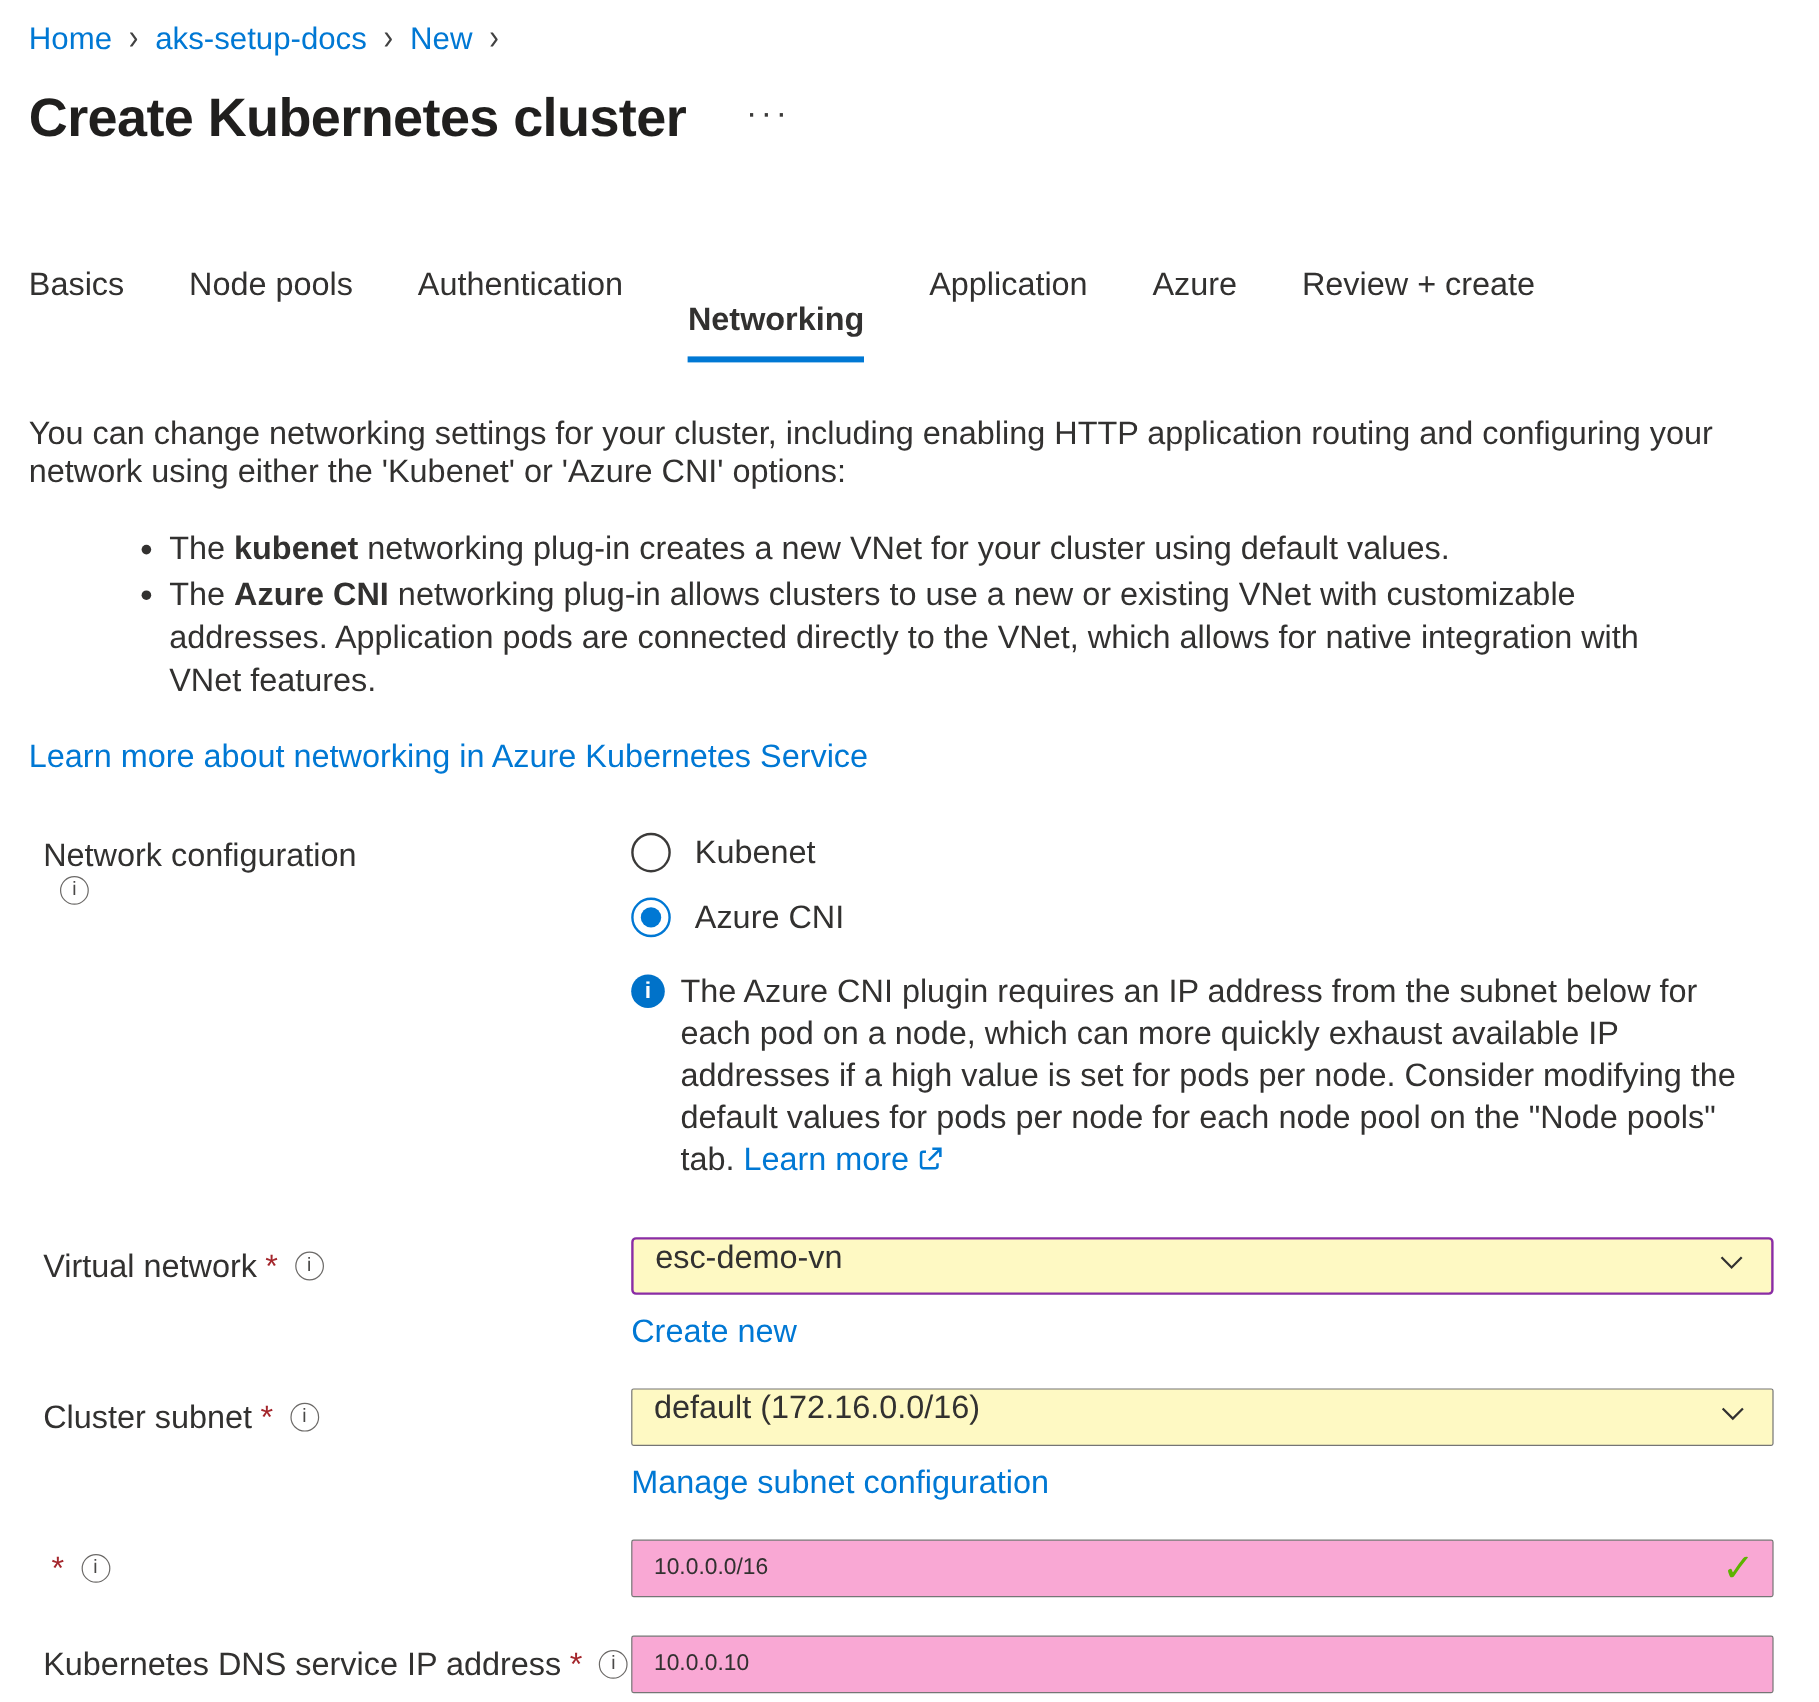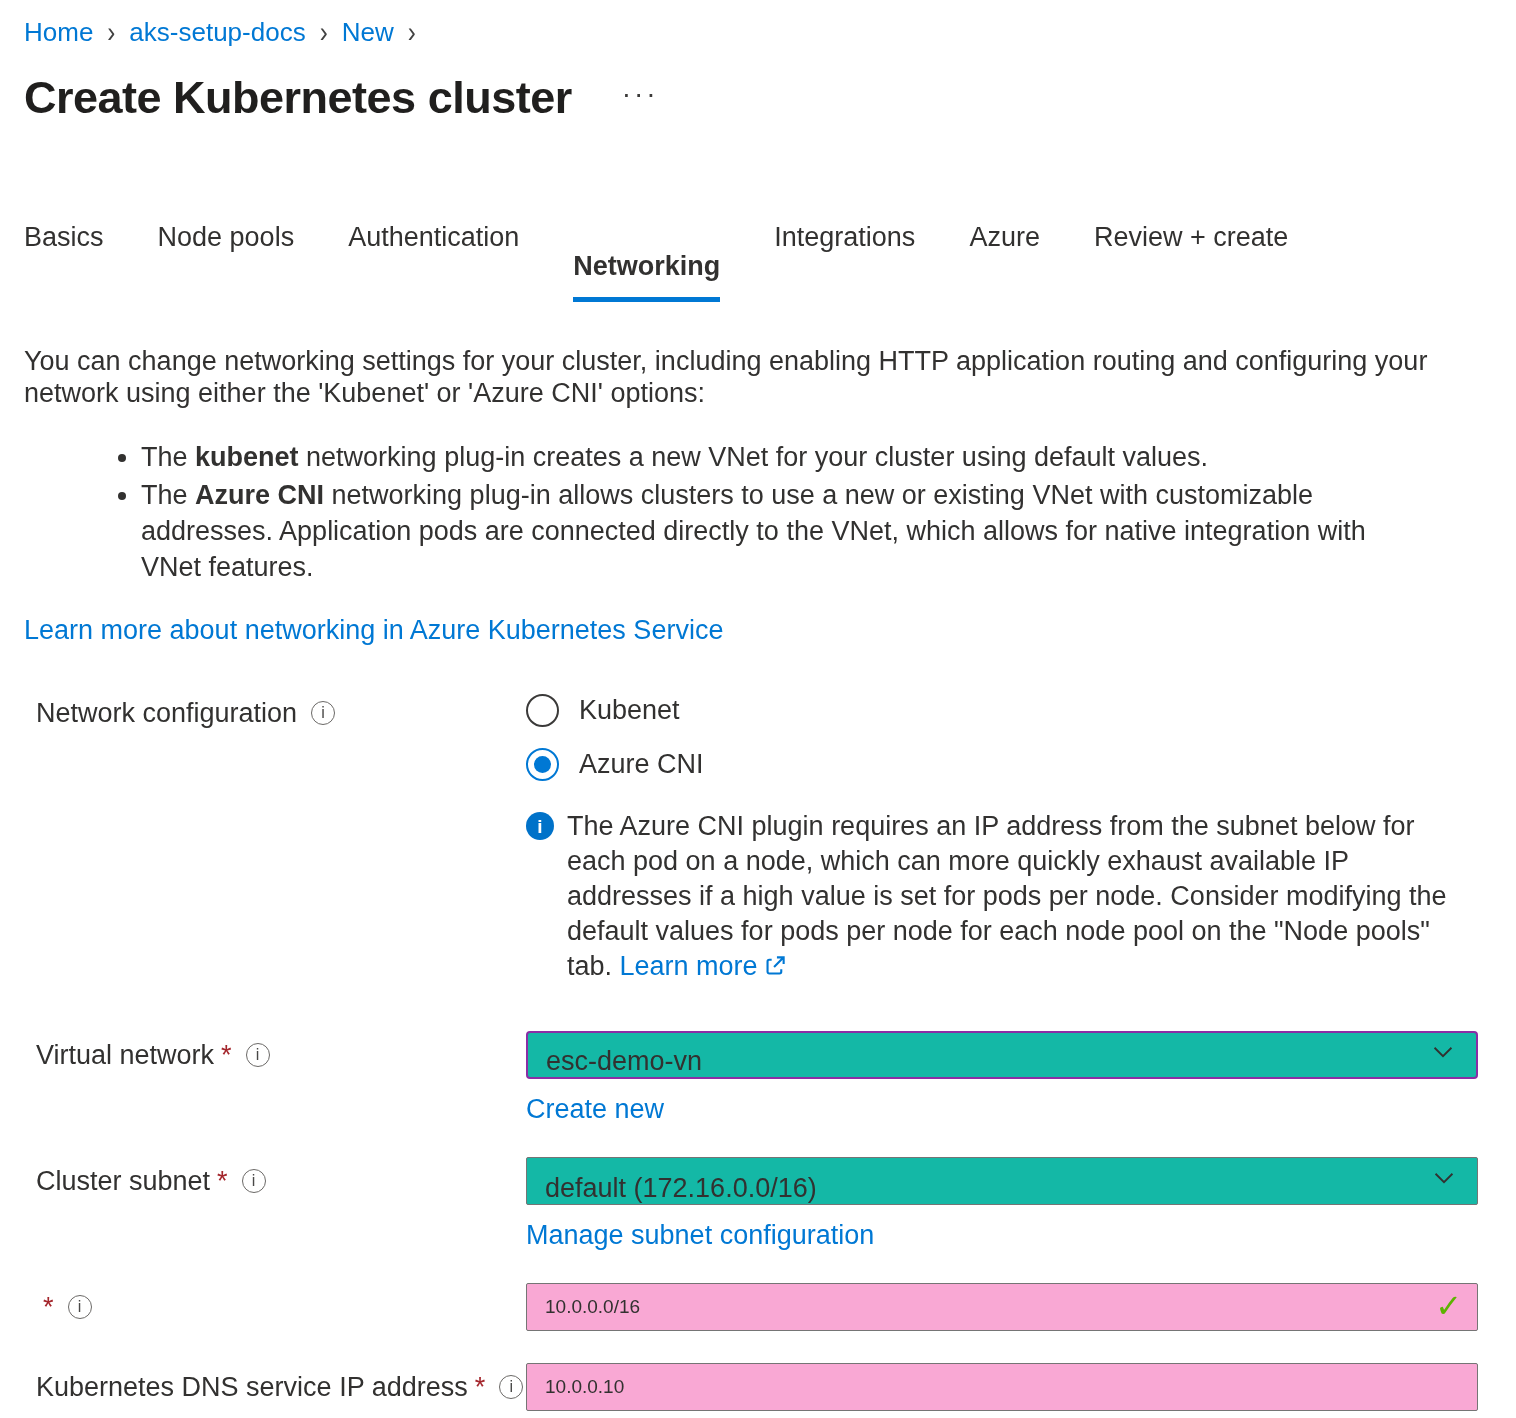--- a/index.html
+++ b/index.html
@@ -71,21 +71,21 @@
     font-size:19px;font-weight:700;display:flex;align-items:center;justify-content:center;
     flex:0 0 auto;margin-top:3px;font-style:normal;
   }
   .note-link{color:var(--accent);text-decoration:none;cursor:pointer;}
   .ext-icon{display:inline-block;vertical-align:-2px;margin-left:6px;}
 
   
   .field-wrap{position:relative;}
   .select-box{
     position:relative;height:48px;border:1px solid var(--border);border-radius:2px;
-    display:flex;align-items:flex-end;padding:0 64px 0 18px;font-size:27px;background:#14b8a6;cursor:pointer;
+    display:flex;align-items:flex-start;padding:0 64px 0 18px;font-size:27px;background:#fef9c3;cursor:pointer;
   }
   .select-box.focus-purple{border:2.5px solid var(--focus);border-radius:4px;}
   .chevron{position:absolute;right:18px;top:50%;transform:translateY(-50%);}
   .text-input{
     width:100%;height:48px;border:1px solid var(--border);border-radius:2px;
     font-family:"Liberation Sans",sans-serif;font-size:19px;color:var(--text);
     padding:0 56px 0 18px;background:#f9a8d4;outline:none;
   }
   .check{
     position:absolute;right:16px;top:50%;transform:translateY(-52%);
@@ -113,39 +113,39 @@
     <h1>Create Kubernetes cluster</h1>
     <span class="title-more">···</span>
   </div>
 
   
   <div class="tabs">
     <span class="tab">Basics</span>
     <span class="tab">Node pools</span>
     <span class="tab">Authentication</span>
     <span class="tab active">Networking</span>
-    <span class="tab">Integrations</span>
+    <span class="tab">Application</span>
     <span class="tab">Azure</span>
     <span class="tab">Review + create</span>
   </div>
 
   
   <p class="intro">You can change networking settings for your cluster, including enabling HTTP application routing and configuring your network using either the 'Kubenet' or 'Azure CNI' options:</p>
 
   <ul class="bullets">
     <li><span>The </span><b>kubenet</b><span> networking plug-in creates a new VNet for your cluster using default values.</span></li>
     <li><span>The </span><b>Azure CNI</b><span> networking plug-in allows clusters to use a new or existing VNet with customizable addresses. Application pods are connected directly to the VNet, which allows for native integration with VNet features.</span></li>
   </ul>
 
   <a class="learn-link">Learn more about networking in Azure Kubernetes Service</a>
 
   <div class="form">
 
     <div class="row" style="margin-top:38px;">
-      <div class="label-col" style="align-items:center;padding-top:2px;">
+      <div class="label-col" style="align-items:flex-start;padding-top:2px;flex-direction:column;">
         <span>Network configuration</span>
         <span class="info-i">i</span>
       </div>
       <div class="control-col">
         <div class="radio-row">
           <span class="radio-outer"></span>
           <span>Kubenet</span>
         </div>
         <div class="radio-row">
           <span class="radio-outer selected">

